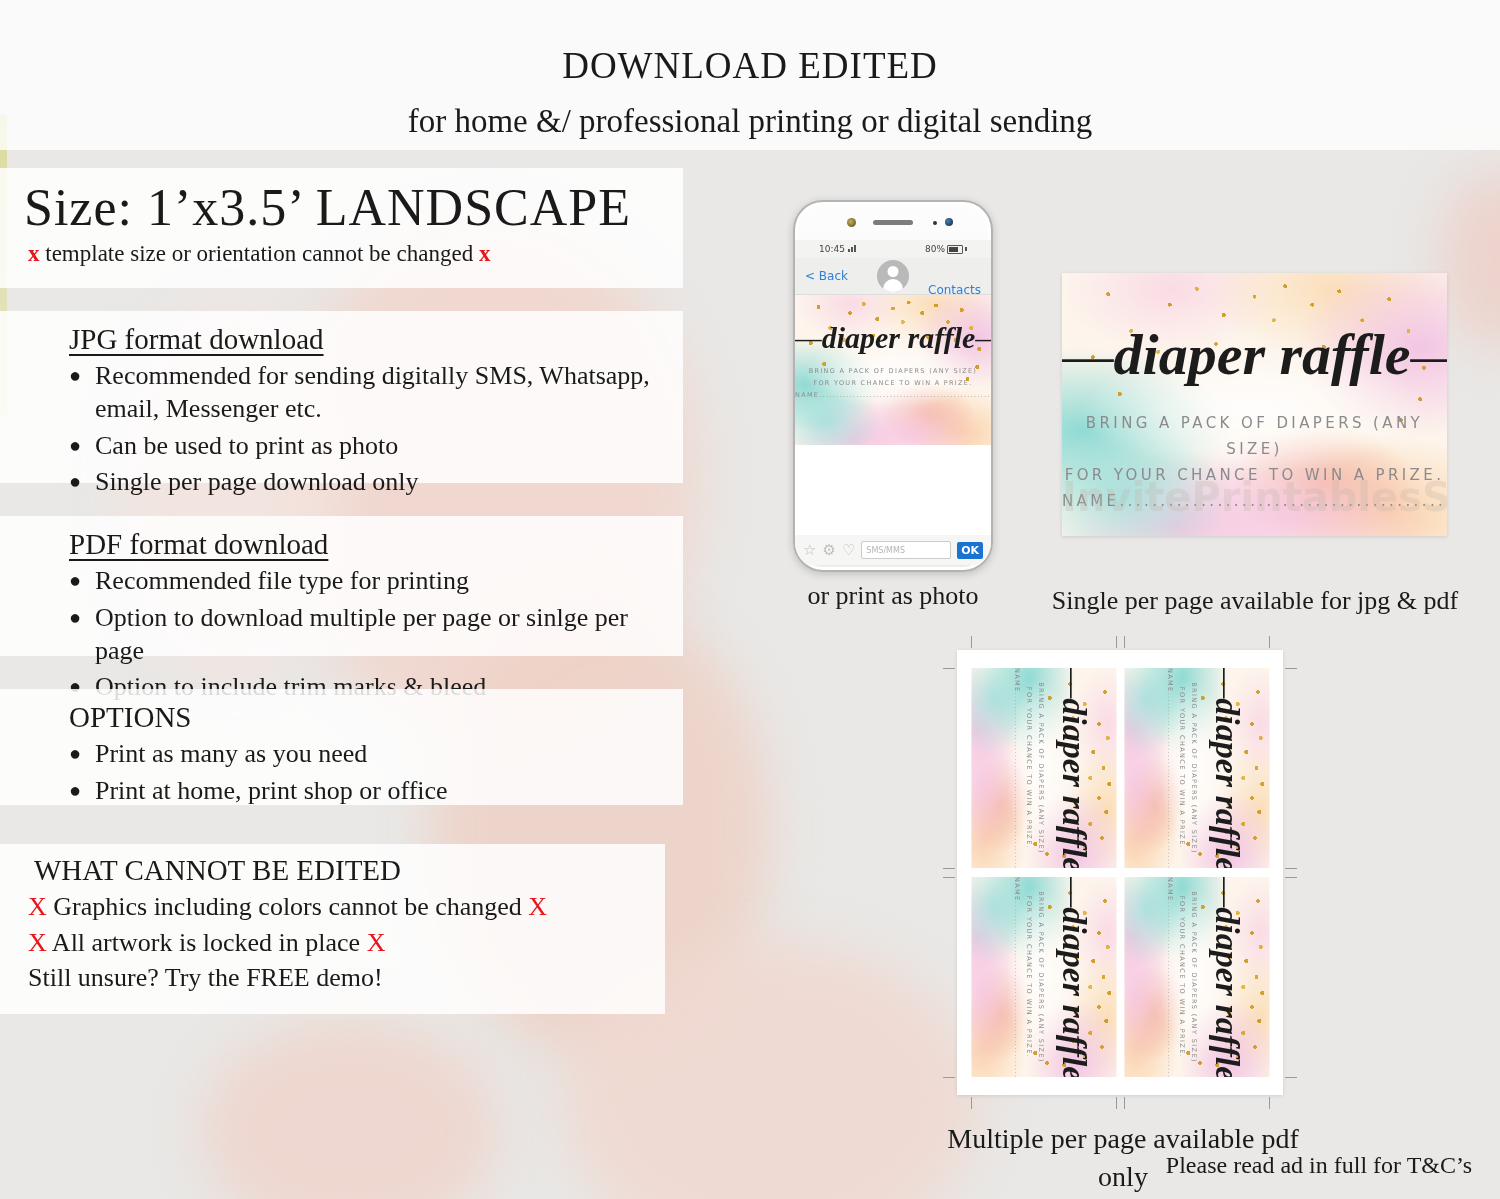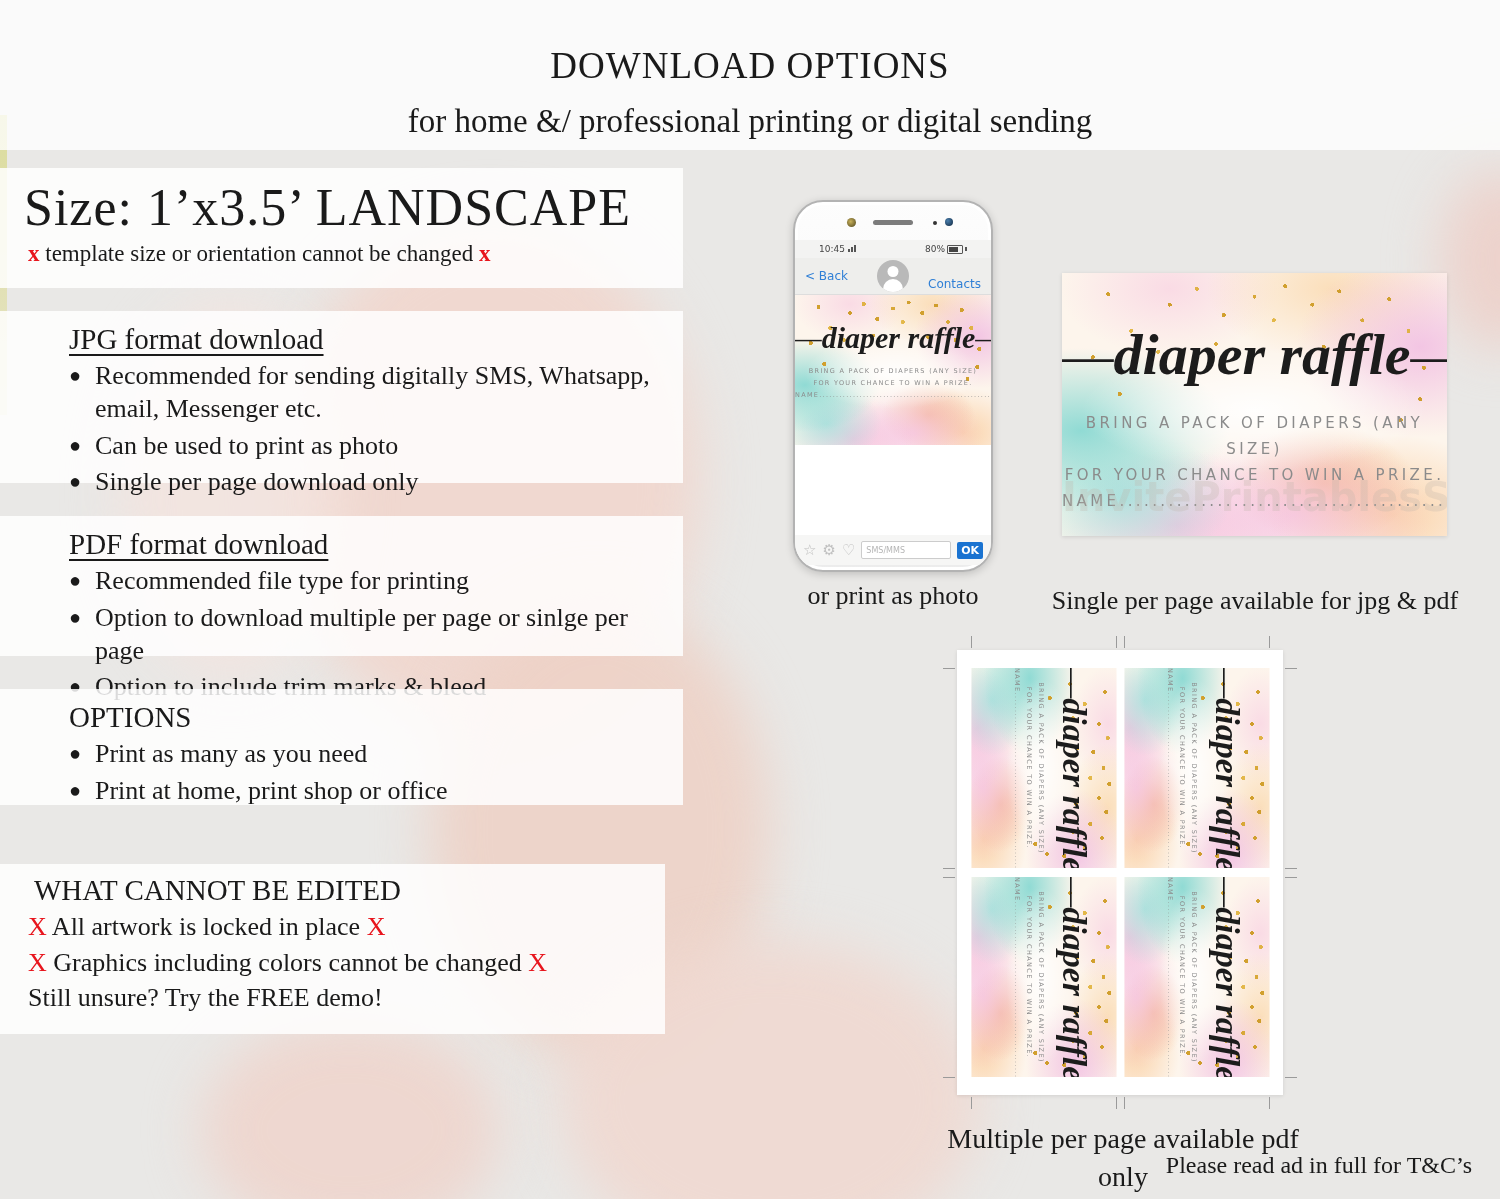--- a/index.html
+++ b/index.html
@@ -27,21 +27,21 @@
   .header-subtitle{font-size:33px; margin-top:16px;}
   
   .band{position:absolute; left:0; background:rgba(255,255,255,0.84);}
   #band-size{top:168px; width:683px; height:120px;}
   .size-title{font-size:52px; margin:10px 0 0 24px; letter-spacing:1px;}
   .size-note{font-size:23px; margin:4px 0 0 28px;}
   .rx-bold{color:#e8151d; font-weight:bold;}
   #band-jpg{top:311px; width:683px; height:172px;}
   #band-pdf{top:516px; width:683px; height:140px;}
   #band-print{top:689px; width:683px; height:116px;}
-  #band-edit{top:864px; width:665px; height:170px;}
+  #band-edit{top:844px; width:665px; height:170px;}
   .sec-pad{padding:12px 2px 0 28px;margin-left:41px;}
   .sec-title{font-size:29px;}
   .sec-title.und{text-decoration:underline; text-underline-offset:5px;}
   .bullet-row{display:flex; font-size:26px; line-height:1.26; margin-top:4px;}
   .bullet-dot{width:26px; flex:0 0 26px; font-size:20px; padding-top:3px;}
   .bullet-text{flex:1;}
   .edit-title{font-size:29px; padding:10px 0 0 34px;}
   .xline{font-size:26px; line-height:1.28; padding-left:28px; margin-top:3px;}
   .rx{color:#e8151d;}
   .edit-footer{font-size:26px; padding-left:28px; margin-top:3px;}
@@ -113,21 +113,21 @@
   .sig{display:inline-flex; align-items:flex-end; gap:1px; margin-left:3px;}
   .sig i{display:block; width:2px; background:#555;}
   .sig i:nth-child(1){height:3px;} .sig i:nth-child(2){height:5px;} .sig i:nth-child(3){height:7px;}
   .batt{display:inline-flex; align-items:center; gap:2px;}
   .batt .shell{width:14px; height:7px; border:1px solid #555; border-radius:1px; position:relative;}
   .batt .shell i{position:absolute; left:1px; top:1px; bottom:1px; width:9px; background:#444; display:block;}
   .batt .tip{width:2px; height:4px; background:#555;}
   .ph-contacts{position:relative; height:36px; background:#eeeeec;
     border-bottom:1px solid #ddd; font-family:"DejaVu Sans", sans-serif;}
   .ph-back{position:absolute; left:10px; top:11px; font-size:12px; color:#2f7fd6;}
-  .ph-contactlbl{position:absolute; right:10px; top:19px; font-size:12px; color:#2f7fd6;}
+  .ph-contactlbl{position:absolute; right:10px; top:25px; font-size:12px; color:#2f7fd6;}
   .avatar{position:absolute; left:50%; top:2px; transform:translateX(-50%);
     width:32px; height:32px; border-radius:50%; background:#b9b9b9; overflow:hidden;}
   .avatar::before{content:''; position:absolute; left:50%; top:6px; transform:translateX(-50%);
     width:11px; height:11px; border-radius:50%; background:#fff;}
   .avatar::after{content:''; position:absolute; left:50%; top:19px; transform:translateX(-50%);
     width:20px; height:14px; border-radius:10px 10px 0 0; background:#fff;}
   #phone-card{height:150px;}
   #phone-card .script-title{font-size:30px; margin-top:26px;}
   #phone-card .card-sub{font-size:6.5px; letter-spacing:1.3px; line-height:12px; margin-top:10px;}
   .ph-msgarea{height:90px; background:#fff;}
@@ -167,21 +167,21 @@
   <div class="stem"></div>
   <div class="petal p1"></div>
   <div class="petal p2"></div>
   <div class="petal p3"></div>
   <div class="petal p4"></div>
   <div class="petal p5"></div>
   <div class="petal p6"></div>
 
   <div class="header-band"></div>
   <div class="header-text">
-    <div class="header-title">DOWNLOAD OPTIONS</div>
+    <div class="header-title">DOWNLOAD EDITED</div>
     <div class="header-subtitle">for home &amp;/ professional printing or digital sending</div>
   </div>
 
   <div class="band" id="band-size">
     <div class="size-title">Size: 1’x3.5’ LANDSCAPE</div>
     <div class="size-note">
       <span class="rx-bold">x</span>
       <span>template size or orientation cannot be changed</span>
       <span class="rx-bold">x</span>
     </div>
@@ -234,26 +234,26 @@
         <span class="bullet-dot">●</span>
         <span class="bullet-text">Print at home, print shop or office</span>
       </div>
     </div>
   </div>
 
   <div class="band" id="band-edit">
     <div class="edit-title">WHAT CANNOT BE EDITED</div>
     <div class="xline">
       <span class="rx">X</span>
-      <span>All artwork is locked in place</span>
+      <span>Graphics including colors cannot be changed</span>
       <span class="rx">X</span>
     </div>
     <div class="xline">
       <span class="rx">X</span>
-      <span>Graphics including colors cannot be changed</span>
+      <span>All artwork is locked in place</span>
       <span class="rx">X</span>
     </div>
     <div class="edit-footer">Still unsure? Try the FREE demo!</div>
   </div>
 
   <div id="phone">
     <div class="ph-top">
       <span class="ph-cam"></span>
       <span class="ph-speaker"></span>
       <span class="ph-dot1"></span>

